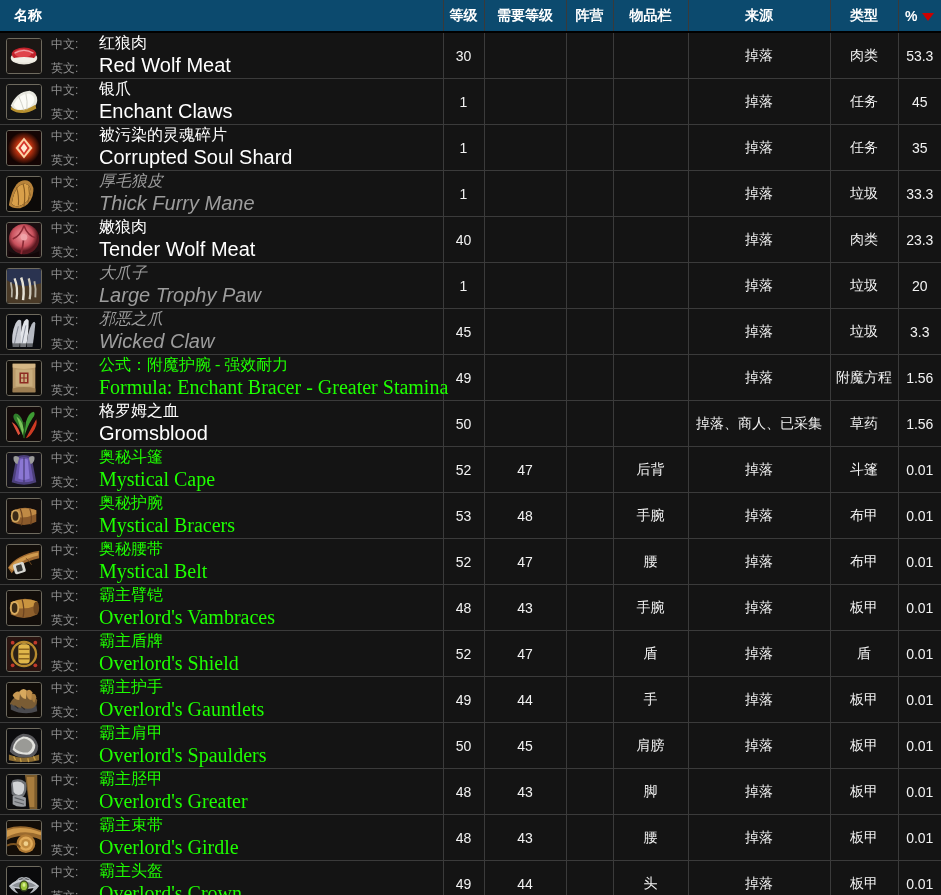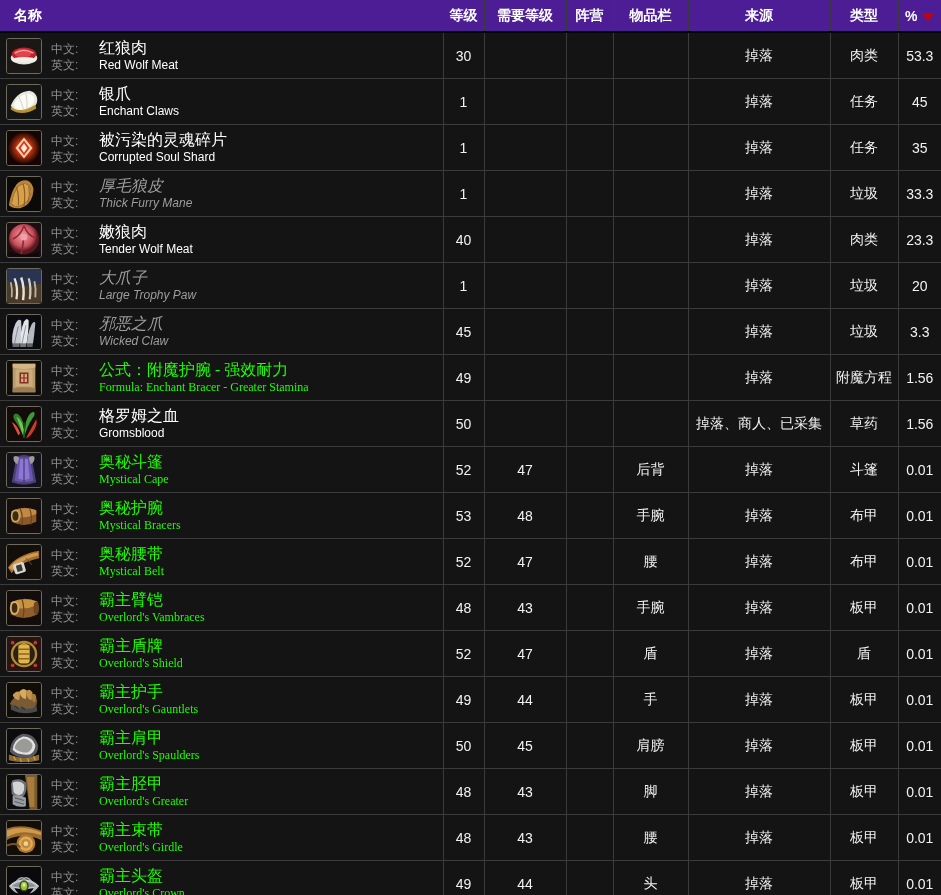--- a/index.html
+++ b/index.html
@@ -33,21 +33,21 @@
     background: #5b5b5b;
   }
   thead th {
     color: #ffffff;
     font-size: 14px;
     font-weight: bold;
     text-align: center;
     padding: 3px;
     border-right: 1px solid #3a3a3a;
     border-bottom: 2px solid #000000;
-    background: #4c1d95;
+    background: #0c4a6e;
     white-space: nowrap;
   }
   thead th.col-name {
     text-align: left;
     padding-left: 14px;
   }
   thead th:last-child { border-right: none; }
   .sort-caret {
     display: inline-block;
     width: 0;
@@ -111,21 +111,21 @@
     align-items: baseline;
     white-space: nowrap;
   }
   .lang-label {
     color: #8f8f8f;
     font-size: 12px;
     margin-right: 6px;
     min-width: 42px;
     display: inline-block;
   }
-  .item-name { font-size: 12px; }
+  .item-name { font-size: 20px; }
   .item-name.zh { font-size: 16px; }
   .q-common { color: #ffffff; }
   .q-poor   { color: #9d9d9d; font-style: italic; }
   .q-uncommon { color: #1eff00; font-family: Liberation Serif, serif; }
 </style>
 </head>
 <body>
 
 <div id="app">
   <table class="item-table">

